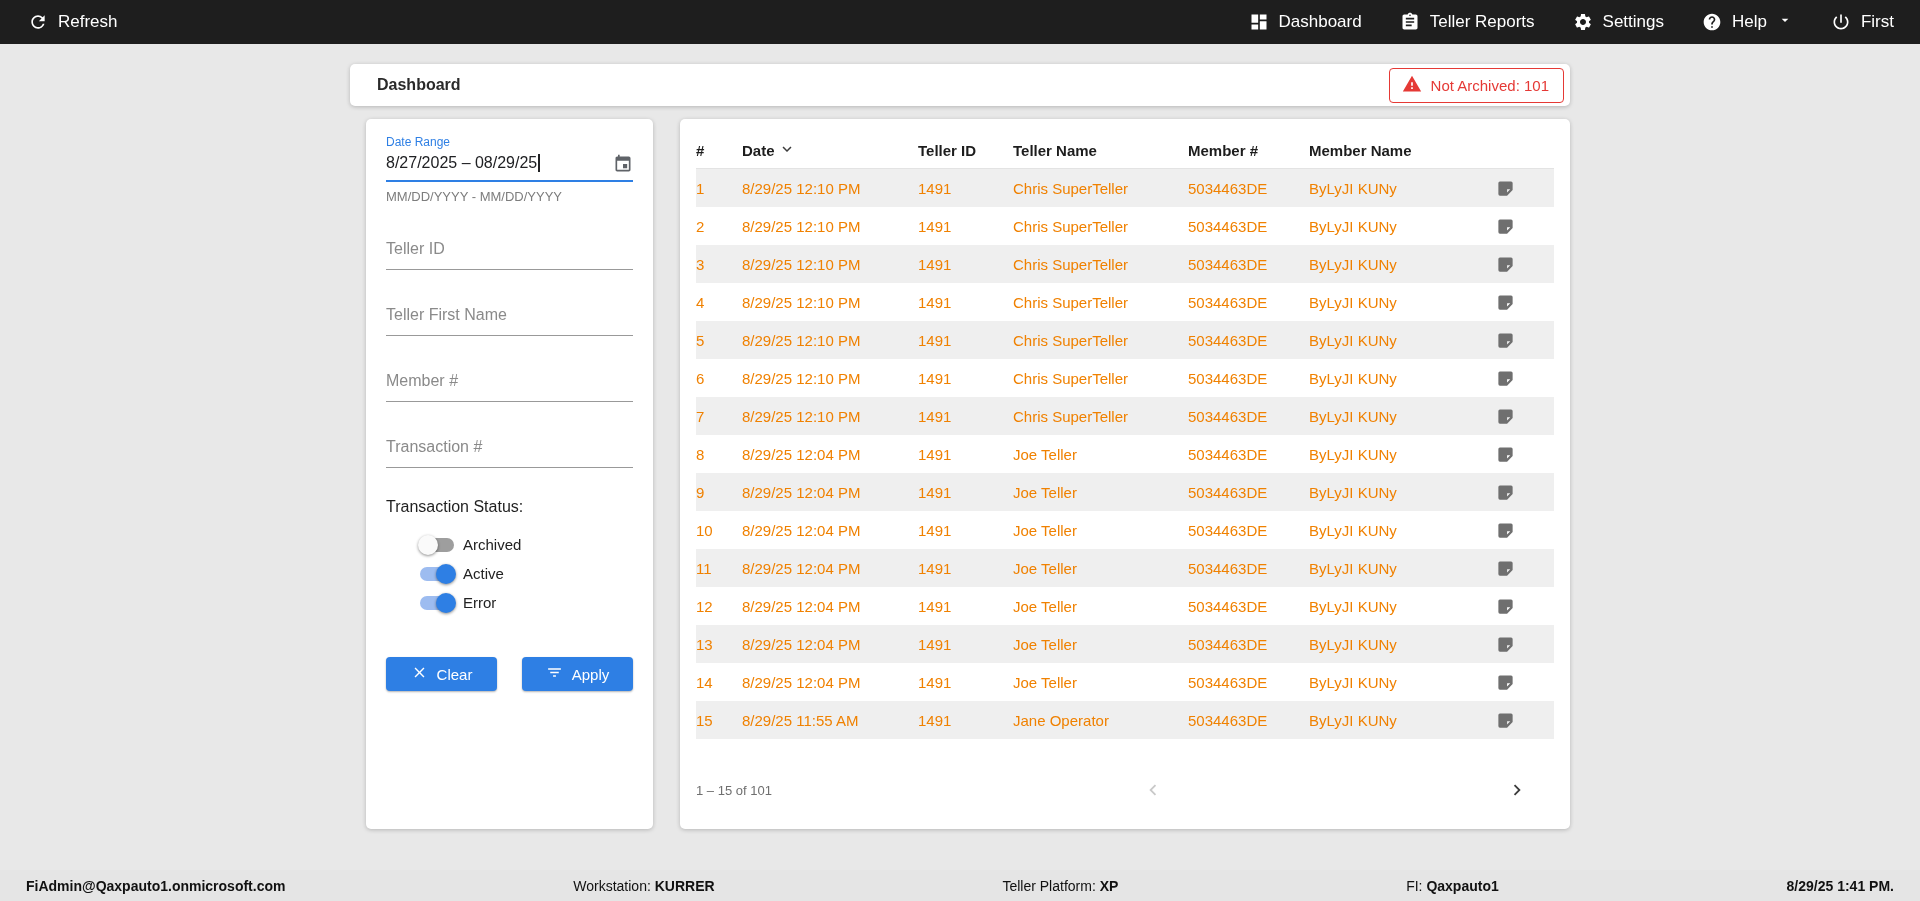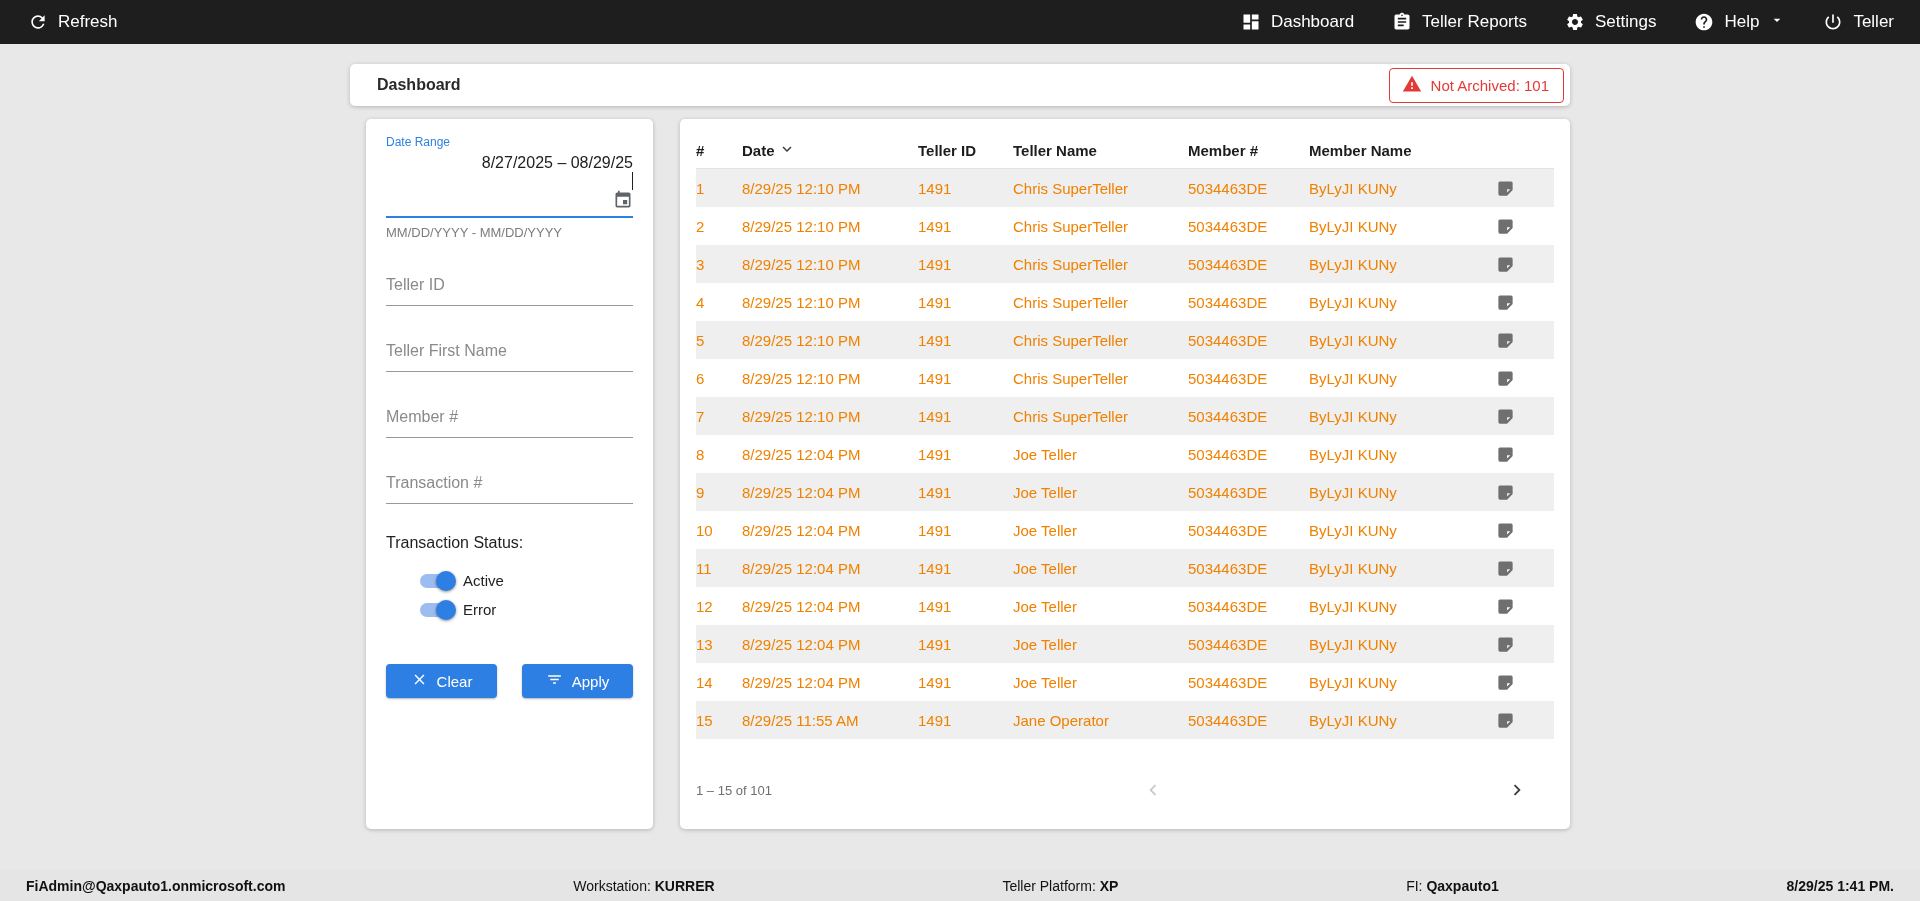--- a/index.html
+++ b/index.html
@@ -43,24 +43,23 @@
     border-radius: 4px; padding: 5px 14px 5px 12px; font-size: 15px;
     margin-right: 2px; background: #fff;
   }
 
   .body-row { display: flex; gap: 27px; align-items: stretch; padding-left: 16px; }
 
   
   .filter-card { width: 287px; min-height: 710px; padding: 16px 20px; flex: 0 0 287px; }
   .dr-label { font-size: 12px; color: var(--accent-blue, #1a73e8); display: block; }
   .date-input {
-    display: flex; align-items: flex-end;
+    display: flex; align-items: flex-start;
     border-bottom: 2px solid var(--accent-blue, #1a73e8);
     padding: 5px 0 6px;
-    flex-direction: column;
   }
   .date-value { font-size: 16px; color: #202124; white-space: nowrap; }
   .caret { display: inline-block; width: 1.5px; height: 18px; background: #202124; margin-left: 1px; }
   .cal-btn { margin-left: auto; background: none; border: none; padding: 0; cursor: pointer; display: flex; }
   .helper { font-size: 13px; color: #7d7d7d; margin-top: 7px; }
 
   .text-field {
     display: block; width: 100%; margin-top: 30px; height: 36px;
     border: none; border-bottom: 1px solid #999; background: transparent;
     font-size: 16px; font-family: inherit; color: #202124; outline: none; padding: 0 0 6px;
@@ -173,21 +172,21 @@
             <path d="M7 10l5 5 5-5z"></path>
           </svg>
       </span>
     </button>
     <button class="tb-item">
       <span>
         <svg width="20" height="20" viewBox="0 0 24 24" fill="#fff">
             <path d="M13 3h-2v10h2V3zm4.83 2.17l-1.42 1.42C17.99 7.86 19 9.81 19 12c0 3.87-3.13 7-7 7s-7-3.13-7-7c0-2.19 1.01-4.14 2.58-5.42L6.17 5.17C4.23 6.82 3 9.26 3 12c0 4.97 4.03 9 9 9s9-4.03 9-9c0-2.74-1.23-5.18-3.17-6.83z"></path>
           </svg>
       </span>
-      <span>Teller</span>
+      <span>First</span>
     </button>
   </nav>
 </header>
 
 <main class="content">
   <div class="container">
 
     <section class="card header-card">
       <h1 class="page-title">Dashboard</h1>
       <div class="badge">
@@ -219,20 +218,26 @@
 
         <input class="text-field" placeholder="Teller ID" style="">
         <input class="text-field" placeholder="Teller First Name" style="">
         <input class="text-field" placeholder="Member #" style="">
         <input class="text-field" placeholder="Transaction #" style="">
 
         <div class="status-label">Transaction Status:</div>
 
         <div class="toggles">
 
+            <div class="toggle-row">
+              <span class="switch">
+                <span class="thumb"></span>
+              </span>
+              <span class="toggle-label">Archived</span>
+            </div>
 
             <div class="toggle-row">
               <span class="switch on">
                 <span class="thumb"></span>
               </span>
               <span class="toggle-label">Active</span>
             </div>
 
             <div class="toggle-row">
               <span class="switch on">

